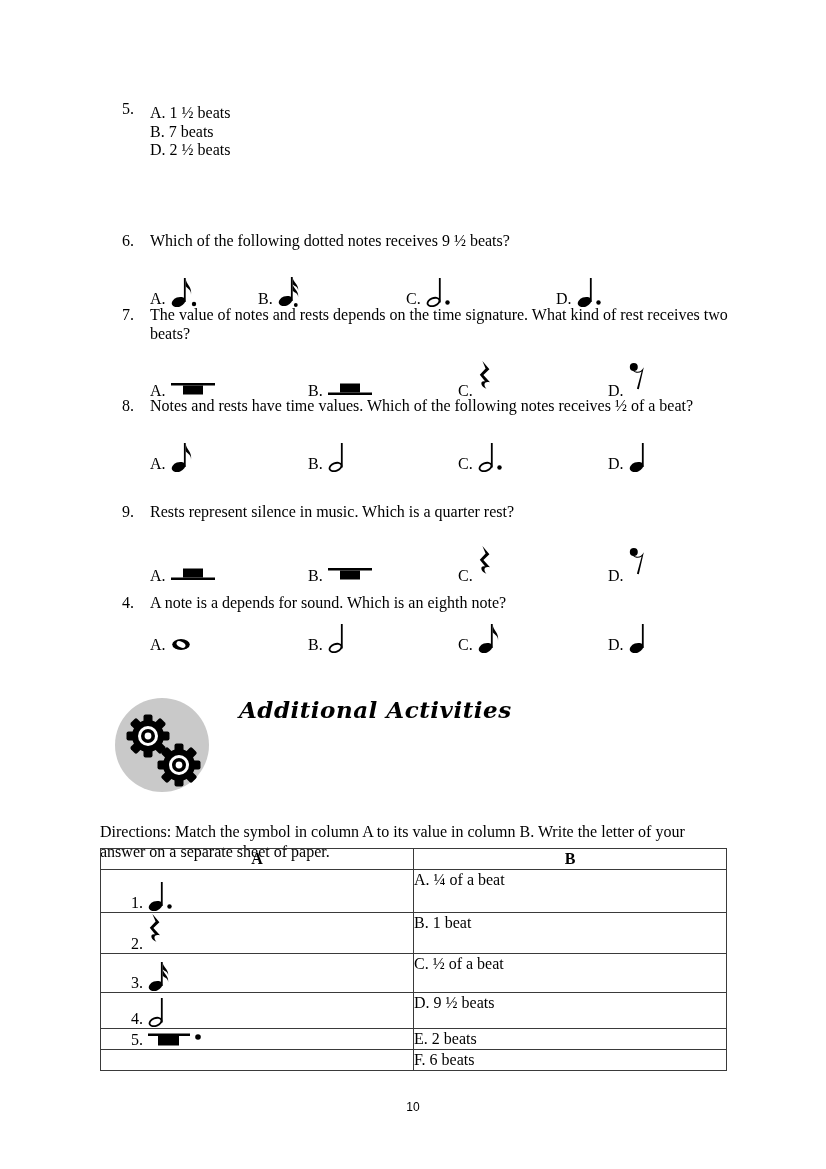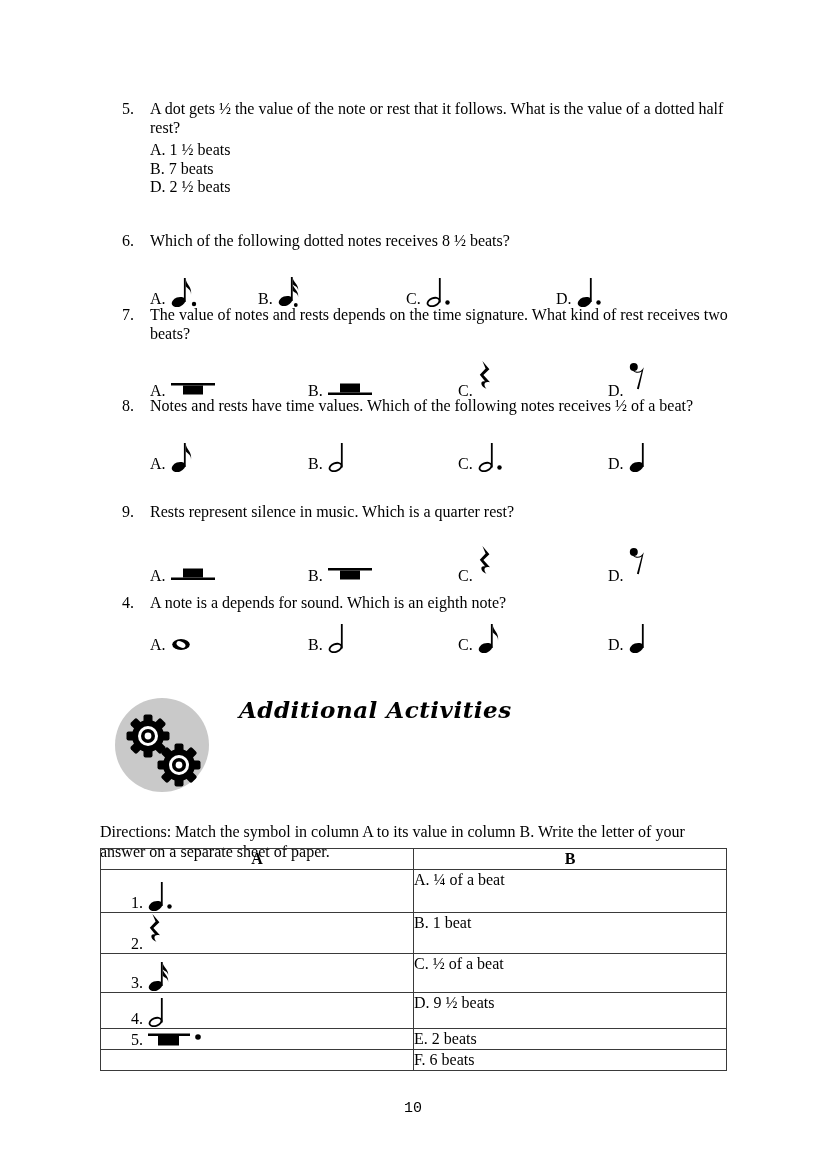--- a/index.html
+++ b/index.html
@@ -57,45 +57,44 @@
   .match-table col{width:313px;}
   .cell-a{vertical-align:bottom;}
   .cell-a .a-inner{display:flex;align-items:flex-end;padding:1px 0 1px 30px;}
   .cell-a .a-num{line-height:17px;}
   .cell-b{vertical-align:top;padding:1px 8px 0 8px;line-height:19px;}
   .r1{height:43px;}.r2{height:28px;}.r3{height:39px;}
   .r4{height:36px;}.r5{height:21px;}.r6{height:21px;}
 
   .page-number{
     position:absolute;left:0;top:1100px;width:100%;
-    text-align:center;font-family:Liberation Mono, monospace;
-    font-size:15px;
+    text-align:center;font-family:Liberation Sans, sans-serif;
+    font-size:12px;
   }
 </style>
 </head>
 <body>
 
 <div class="page" data-name="worksheet-page">
 
   <section class="question" style="top:100px" data-name="question-5">
     <span class="qnum" data-name="question-number">5.</span>
     <div class="qbody">
-      <div class="qtext" data-name="question-text">A dot gets ½ the value of the note or rest that it follows. What is the value of a dotted half rest?</div>
       <div class="text-options" data-name="question-5-options">
         <div class="text-option" data-name="option-a"><span>A.</span> <span>1 ½ beats</span></div>
         <div class="text-option" data-name="option-b"><span>B.</span> <span>7 beats</span></div>
         <div class="text-option" data-name="option-d"><span>D.</span> <span>2 ½ beats</span></div>
       </div>
     </div>
   </section>
 
   <section class="question" style="top:232px" data-name="question-6">
     <span class="qnum" data-name="question-number">6.</span>
     <div class="qbody">
-      <div class="qtext" data-name="question-text">Which of the following dotted notes receives 8 ½ beats?</div>
+      <div class="qtext" data-name="question-text">Which of the following dotted notes receives 9 ½ beats?</div>
       <div class="sym-options opts-q6" data-name="question-6-options">
         <div class="sym-option" data-name="option-a">
             <span class="letter">A.</span>
             <span class="sym" data-name="dotted-eighth-note-symbol">
               <svg width="27" height="31" viewBox="0 0 27 31" fill="#000">
                 <rect x="12.9" y="2" width="1.8" height="24"></rect>
                 <ellipse cx="7.5" cy="26" rx="7" ry="4.7" transform="rotate(-21 7.5 26)"></ellipse>
                 <path d="M14.7 2 C14.7 8.5 21.5 10.5 20 19 C20.6 12.5 14.7 12.5 14.7 9.5 Z"></path>
                 <circle cx="23" cy="28" r="2.2"></circle>
               </svg>

